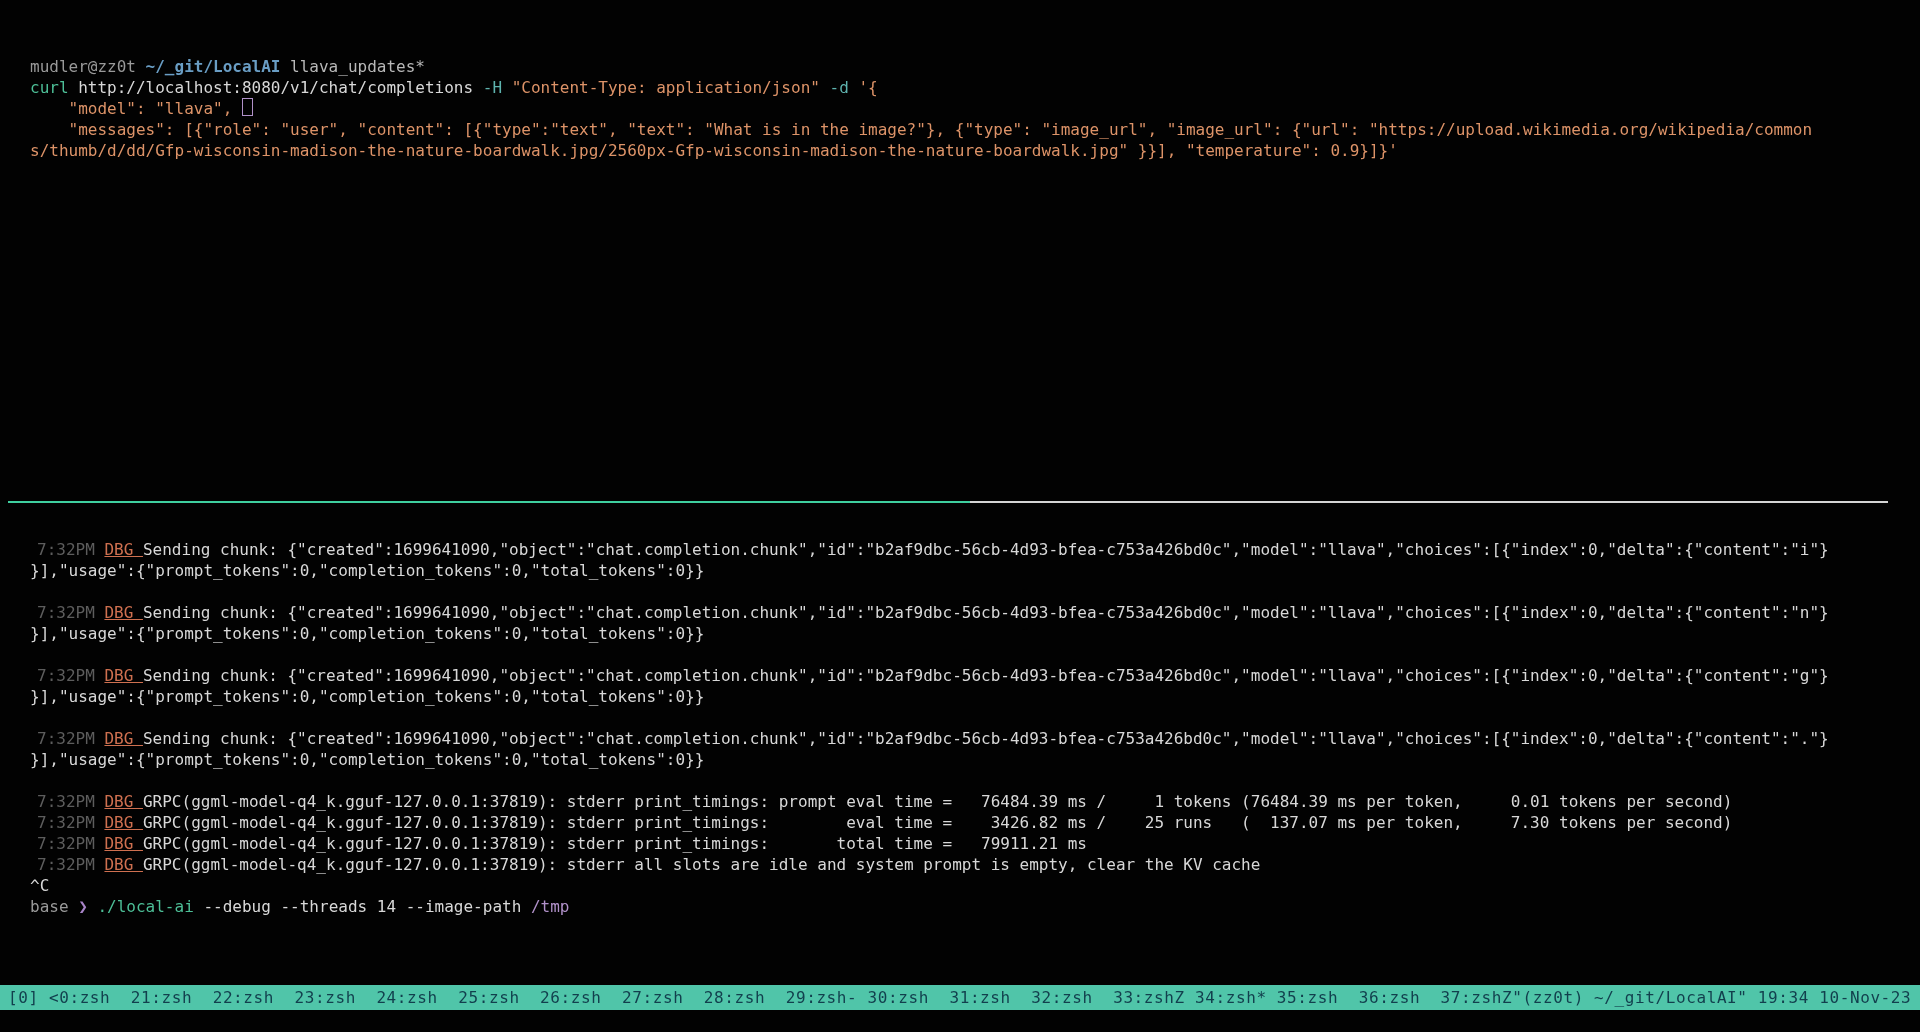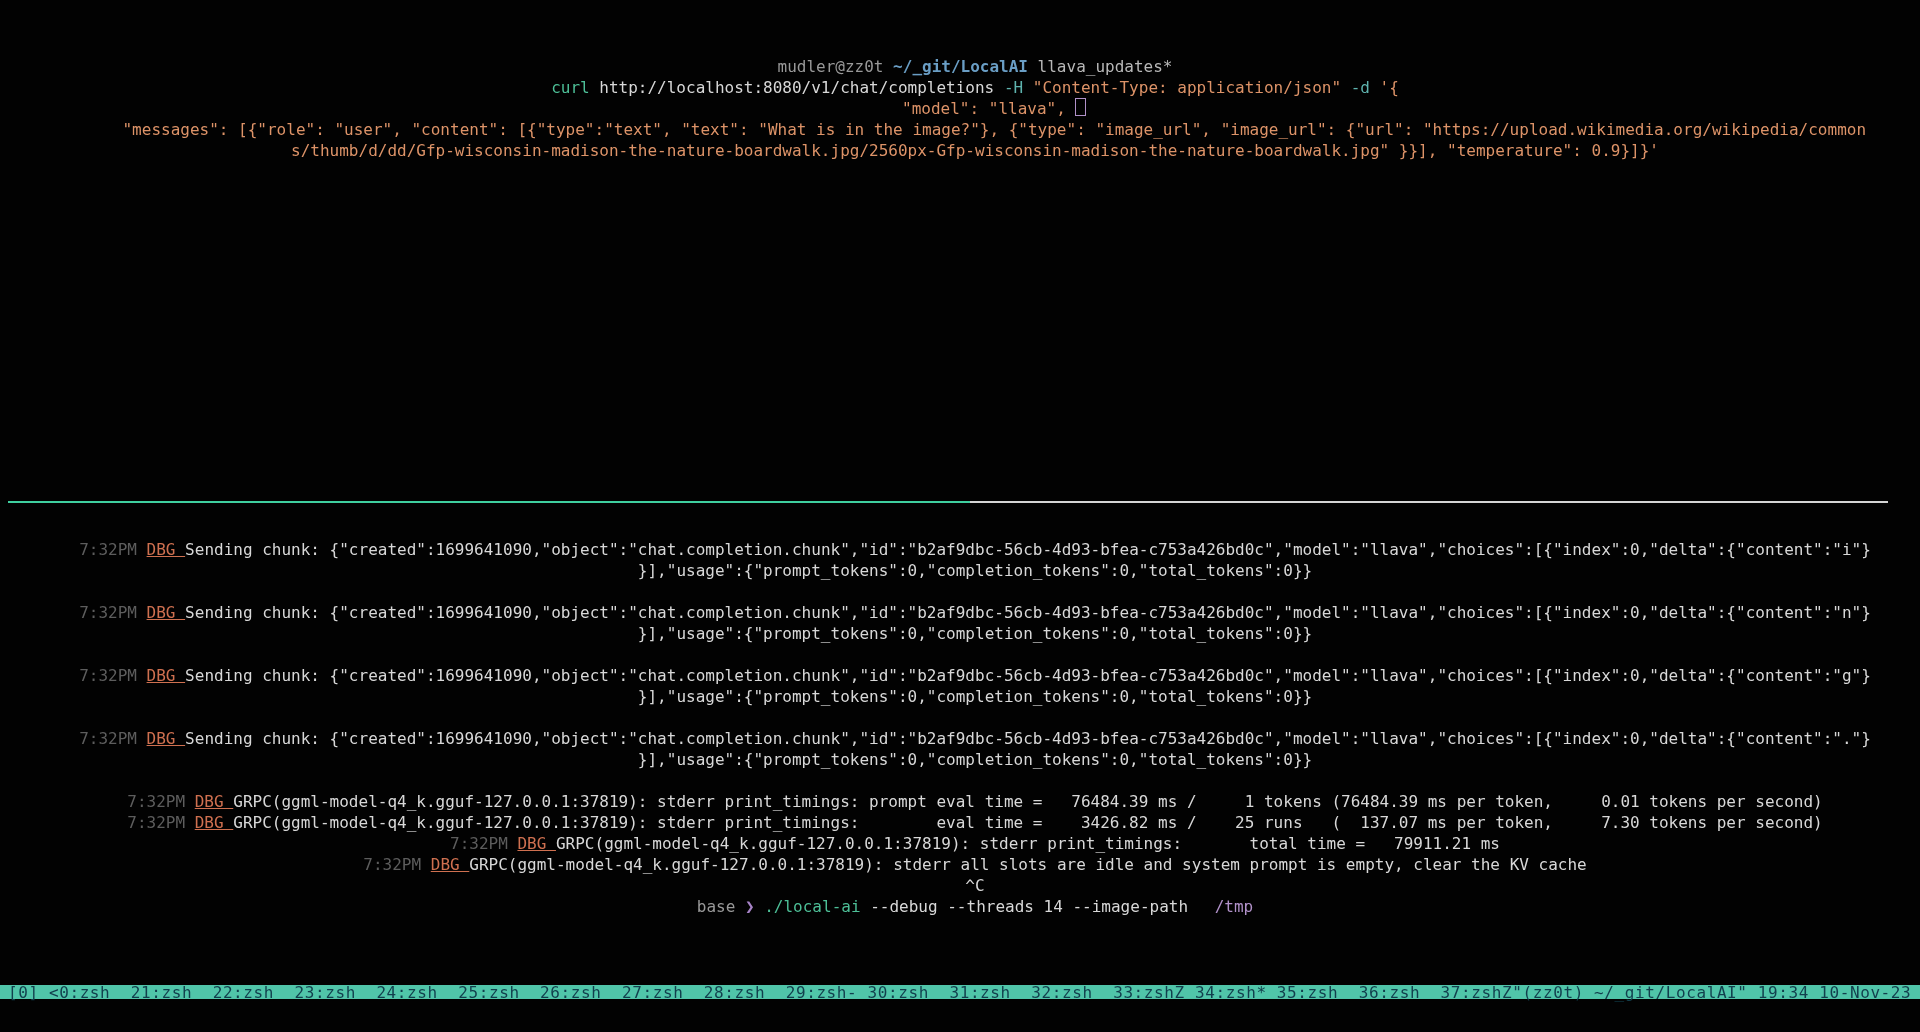--- a/index.html
+++ b/index.html
@@ -10,40 +10,40 @@
   }
   html,body{margin:0;padding:0;}
   body{
     width:1920px;height:1032px;background:var(--bg);overflow:hidden;position:relative;
     font-family:"DejaVu Sans Mono","Liberation Mono",monospace;
     font-size:16px;line-height:21px;color:var(--fg);
   }
   .pane{position:absolute;left:30px;right:0;}
   #top-pane{top:56px;}
   #bottom-pane{top:539px;}
-  .tl{height:21px;white-space:pre;text-align:center;}
+  .tl{height:21px;white-space:pre;}
   .c-fg{color:var(--fg);}
   .c-gray{color:var(--gray);}
   .c-blue{color:var(--blue);font-weight:bold;}
   .c-branch{color:var(--branch);}
   .c-violet{color:var(--violet);}
   .c-green{color:var(--green);}
   .c-cyan{color:var(--cyan);}
   .c-orange{color:var(--orange);}
   .c-salmon{color:var(--salmon);text-decoration:underline;}
-  .c-dim{color:var(--dim);}
+  .c-dim{color:var(--dim);margin-left:7px;}
   .c-amber{color:var(--amber);}
-  .c-lavu{color:var(--lavender);margin-left:17px;}
+  .c-lavu{color:var(--lavender);}
   .c-cursor{display:inline-block;width:9px;height:16px;border:1px solid var(--lavender);vertical-align:-2px;}
   #divider{position:absolute;top:501px;left:8px;width:1880px;height:2px;}
   #divider .seg{position:absolute;top:0;height:2px;}
   #divider .seg-teal{left:0;width:962px;background:var(--sepTeal);}
   #divider .seg-white{left:962px;width:918px;background:var(--sepWhite);}
   #status-bar{
-    position:absolute;left:0;top:985px;width:1920px;height:14px;
+    position:absolute;left:0;top:985px;width:1920px;height:25px;
     background:var(--statusBg);color:var(--statusFg);
     display:flex;align-items:center;box-sizing:border-box;padding:0 8px;
     white-space:pre;letter-spacing:0.6px;
   }
 </style>
 </head>
 <body>
 
 <div id="screen">
   <div id="top-pane" class="pane">

